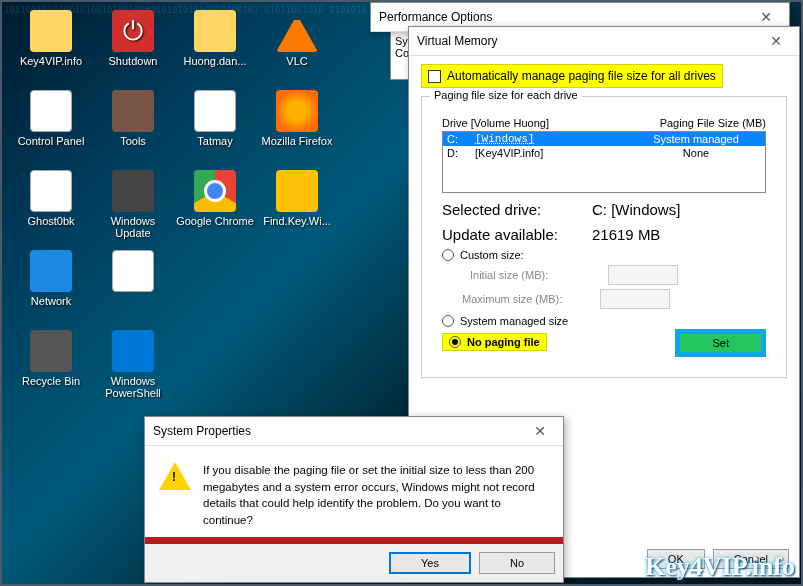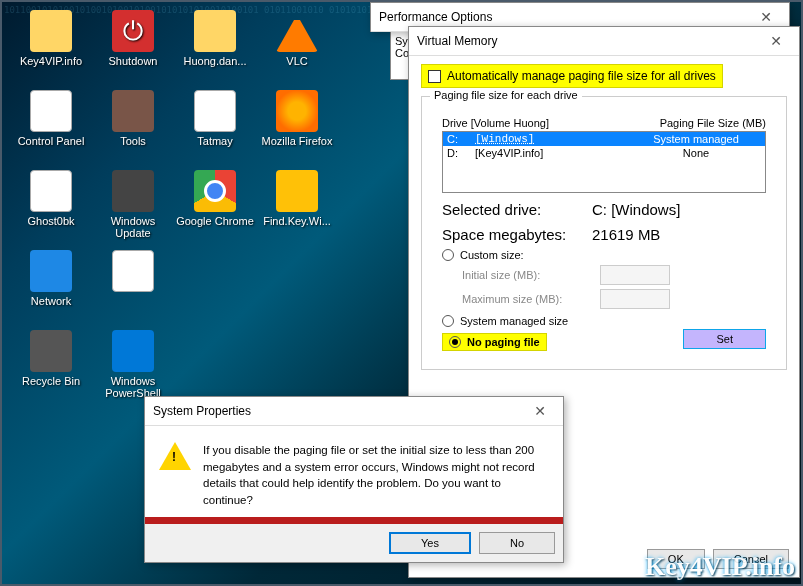--- a/index.html
+++ b/index.html
@@ -62,26 +62,26 @@
 .drive-row span:nth-child(3) { width: 130px; text-align: center; }
 .drive-row.selected span:nth-child(2) { text-decoration: underline dotted; font-family: Liberation Mono, monospace; }
 .info-row { display: flex; margin-top: 8px; font-size: 15px; }
 .info-row span:first-child { width: 150px; }
 .radio-row { display: flex; align-items: center; gap: 6px; margin-top: 6px; font-size: 11px; }
 .radio { width: 12px; height: 12px; border: 1px solid #555; border-radius: 50%; display: inline-flex; align-items: center; justify-content: center; }
 .radio.checked::after { content:""; width:6px; height:6px; background:#000; border-radius:50%; }
 .field-row { display:flex; align-items:center; gap:8px; margin: 4px 0 4px 20px; color:#888; font-size:11px; }
 .field-row input { width: 70px; height: 20px; border: 1px solid #ccc; background: #f5f5f5; }
 .btn { border: 1px solid #999; background: #e8e8e8; padding: 3px 20px; font-size: 11px; cursor: pointer; }
-.btn.hl { background: #c4b5fd; border: 1px solid #0ea5e9; }
+.btn.hl { background: #22c55e; border: 5px solid #0ea5e9; }
 .set-row { display:flex; justify-content:flex-end; margin-top:-22px; }
 .bottom-btns { position:absolute; bottom:8px; right:10px; display:flex; gap:8px; }
 
 
-.sp-dialog { left: 144px; top: 396px; width: 420px; height: 167px; z-index: 20; }
+.sp-dialog { left: 144px; top: 416px; width: 420px; height: 167px; z-index: 20; }
 .sp-body { padding: 16px 14px 10px 14px; display:flex; gap: 12px; }
 .warn-icon { width: 32px; height: 32px; flex-shrink:0; }
 .warn-tri { width:0; height:0; border-left:16px solid transparent; border-right:16px solid transparent; border-bottom:28px solid #ffd400; position:relative; }
 .warn-tri::after { content:"!"; position:absolute; left:-3px; top:8px; font-weight:bold; color:#000; }
 .sp-text { font-size: 11.5px; line-height: 1.45; }
 .sp-btns { position:absolute; bottom:0; left:0; right:0; background:#f0f0f0; border-top:7px solid #b91c1c; padding:8px; display:flex; justify-content:flex-end; gap:8px; }
 .sp-btns .btn.primary { border: 2px solid #0078d7; background:#e8e8e8; }
 
 .watermark { position:absolute; right:8px; bottom:4px; z-index:100; color:#fff; font-size:26px; font-weight:bold; font-family: Georgia, serif; text-shadow: 0 0 4px #0af, 1px 1px 2px #000; opacity:0.9; }
 .border-frame { position:absolute; inset:0; border:2px solid #4a5a6a; pointer-events:none; z-index:200; }
@@ -208,30 +208,30 @@
             <span>[Key4VIP.info]</span>
             <span>None</span>
           </div>
         </div>
 
       <div class="info-row">
         <span>Selected drive:</span>
         <span>C:  [Windows]</span>
       </div>
       <div class="info-row">
-        <span>Space megabytes:</span>
+        <span>Update available:</span>
         <span>21619 MB</span>
       </div>
 
       <div class="radio-row">
         <span class="radio"></span>
         <span>Custom size:</span>
       </div>
       <div class="field-row">
-        <span style="width:130px;">Initial size (MB):</span>
+        <span style="width:130px;margin-left:8px;">Initial size (MB):</span>
         <input type="text" disabled="" style="">
       </div>
       <div class="field-row">
         <span style="width:130px;">Maximum size (MB):</span>
         <input type="text" disabled="" style="">
       </div>
 
       <div class="radio-row">
         <span class="radio"></span>
         <span>System managed size</span>

